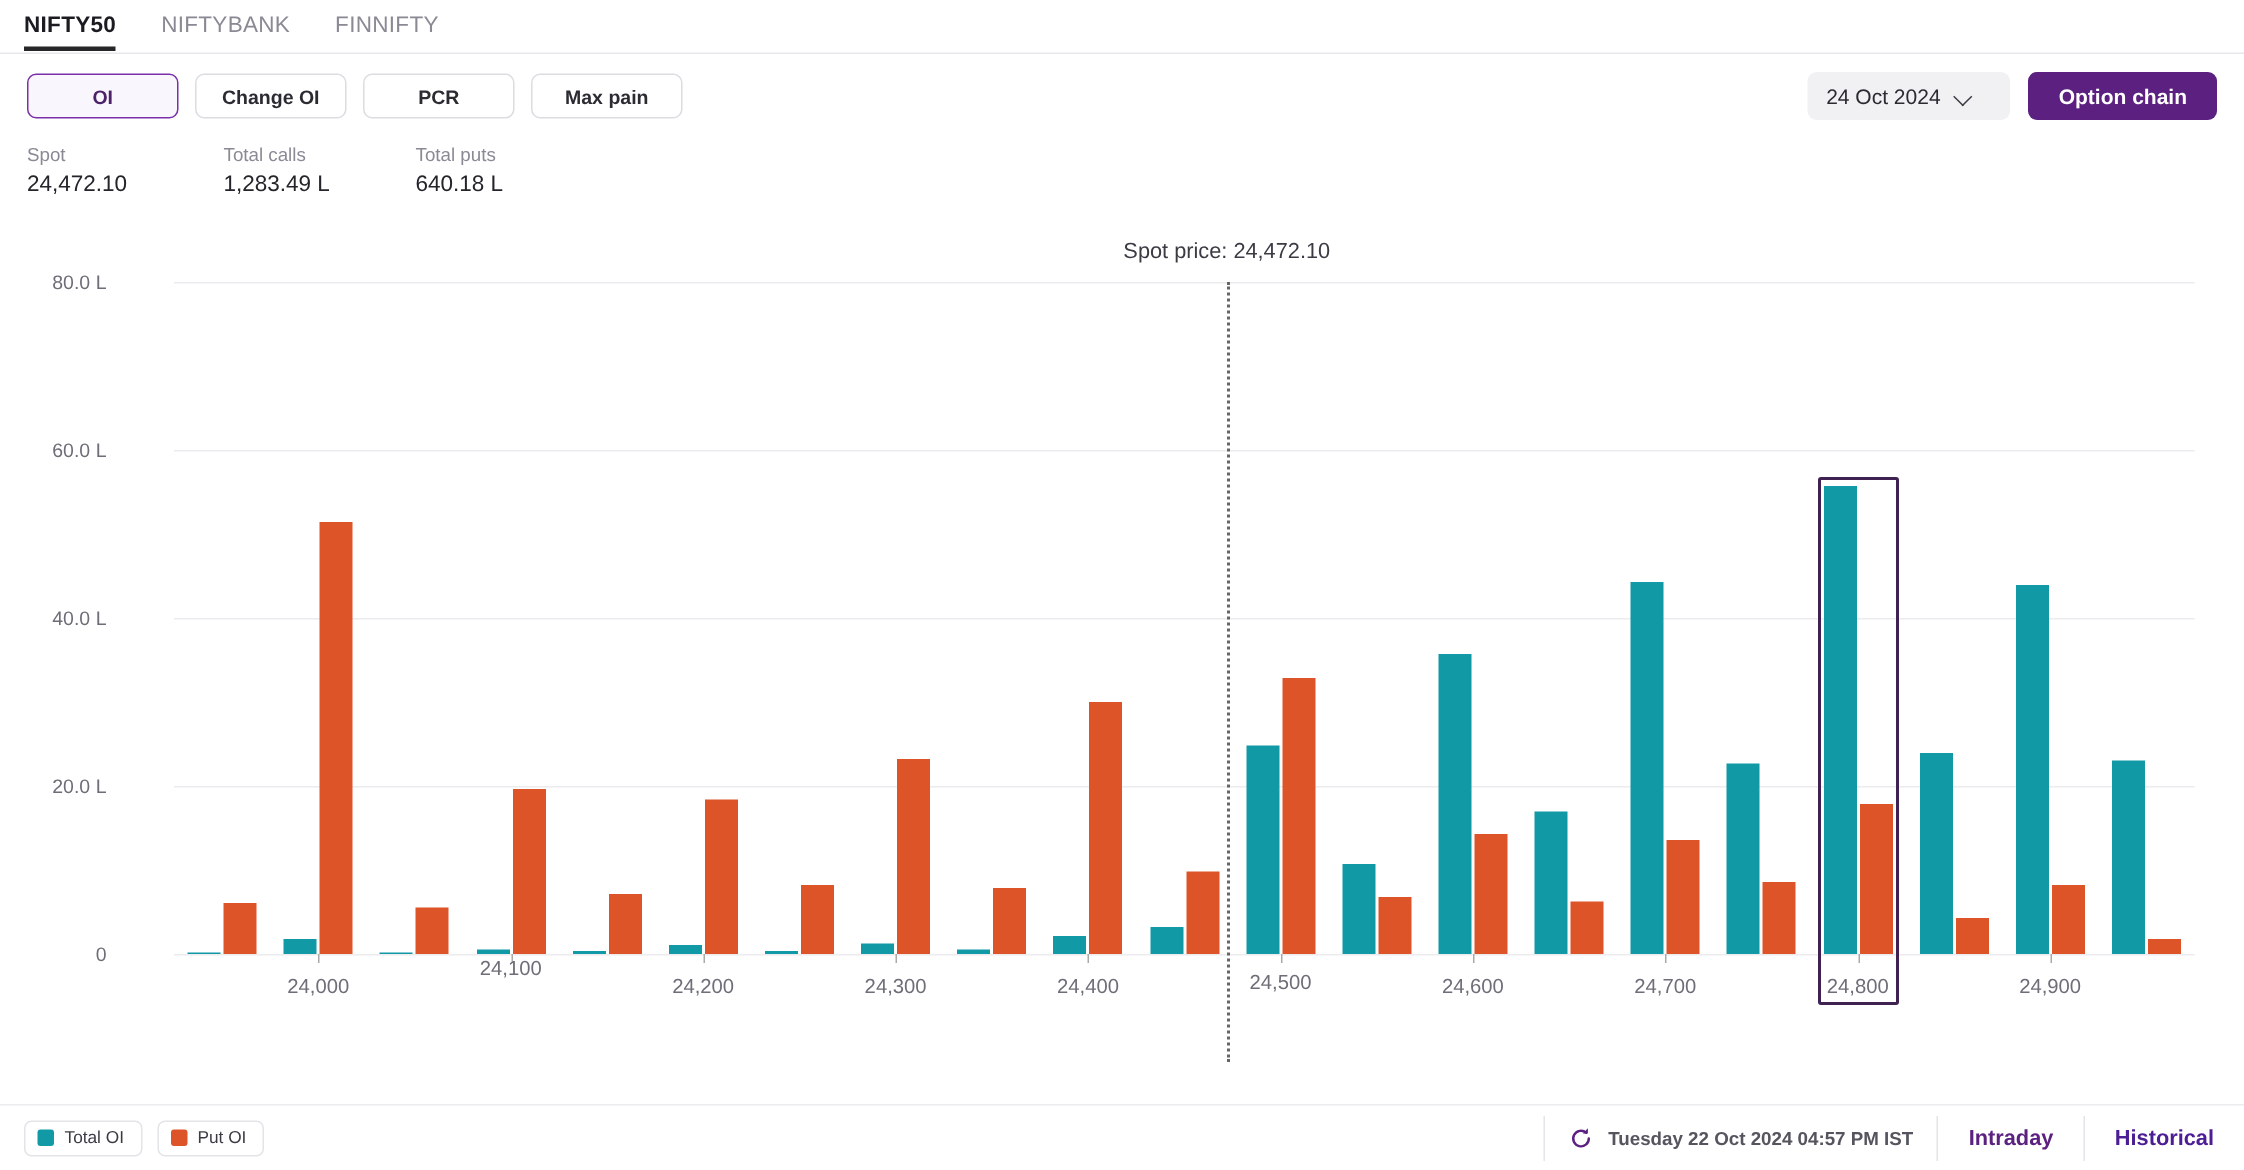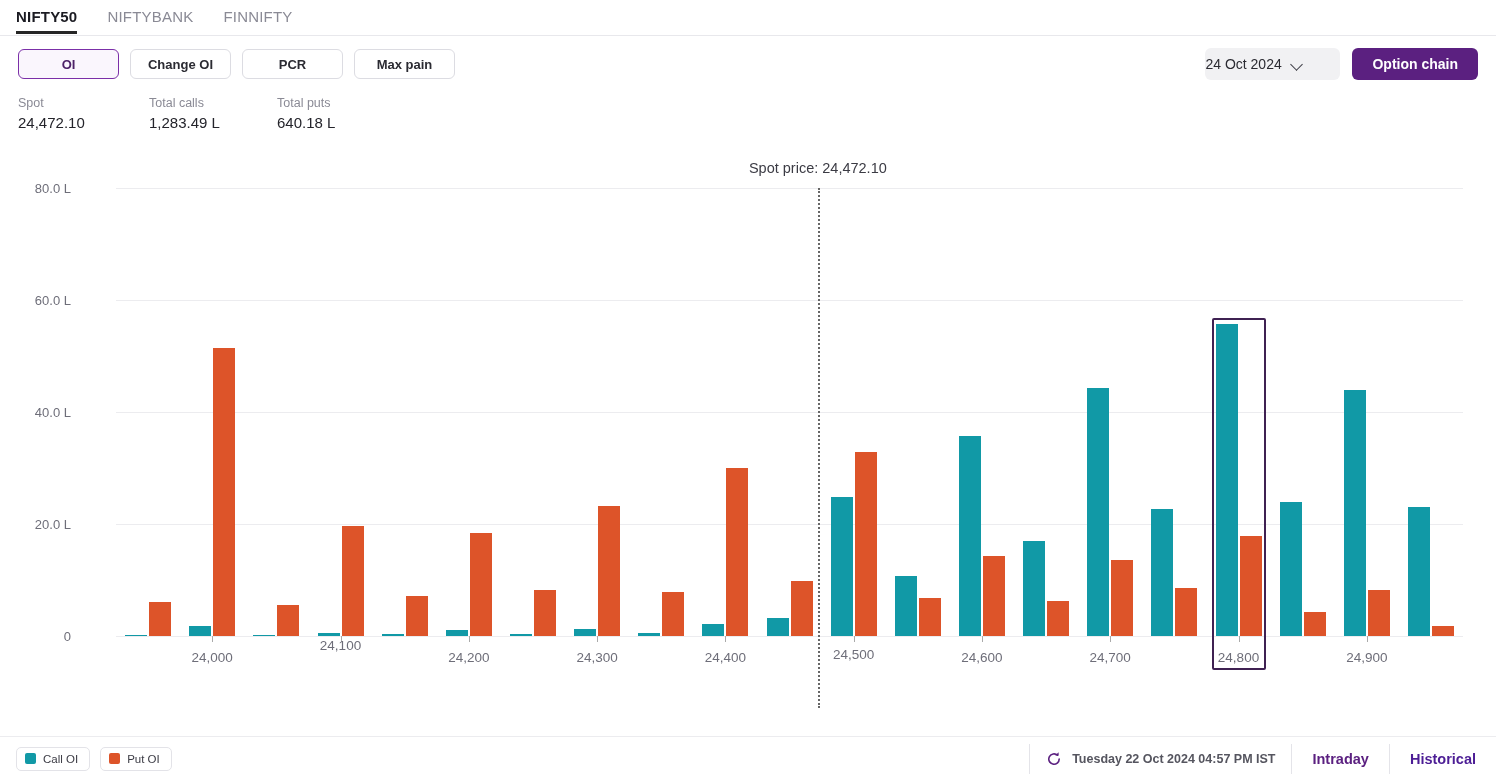--- a/index.html
+++ b/index.html
@@ -65,21 +65,21 @@
   }
   .toolbar-right {
     position:absolute; right:18px; top:50%; transform:translateY(-50%);
     display:flex; align-items:center; gap:12px;
   }
   .datepick {
     height:32px; min-width:135px;
     background:#f1f1f3;
     border:none; border-radius:6px;
     display:flex; align-items:center; gap:10px;
-    padding:0 0;
+    padding:0 12px;
     font-size:14px; color:#2b2b32;
     font-family:"Liberation Sans", sans-serif;
     cursor:pointer;
   }
   .chev { width:11px; height:11px; display:inline-block; position:relative; }
   .chev::before{
     content:""; position:absolute; left:0; top:1px;
     width:8px; height:8px;
     border-right:1.8px solid #3a3a42; border-bottom:1.8px solid #3a3a42;
     transform:rotate(45deg);
@@ -288,21 +288,21 @@
       <div class="spotline" style="left: 701.851px; border-left-color: rgb(102, 102, 102);"></div>
       <div class="spotlabel" style="left: 701.851px; top: -28px;">Spot price: 24,472.10</div>
       <div class="highlight-box" style="left: 1095.5px; width: 54px; top: 130.08px; height: 351.92px; border-color: rgb(63, 33, 82);"></div>
     </div>
 </div>
 
 <div class="footer">
   <div class="legend">
     <div class="legend-item">
       <span class="swatch" id="sw-call" style="background: rgb(17, 153, 166);"></span>
-      <span>Call OI</span>
+      <span>Total OI</span>
     </div>
     <div class="legend-item">
       <span class="swatch" id="sw-put" style="background: rgb(221, 84, 41);"></span>
       <span>Put OI</span>
     </div>
   </div>
 
   <div class="footer-right">
     <div class="vdiv"></div>
     <span class="refresh-icon">

